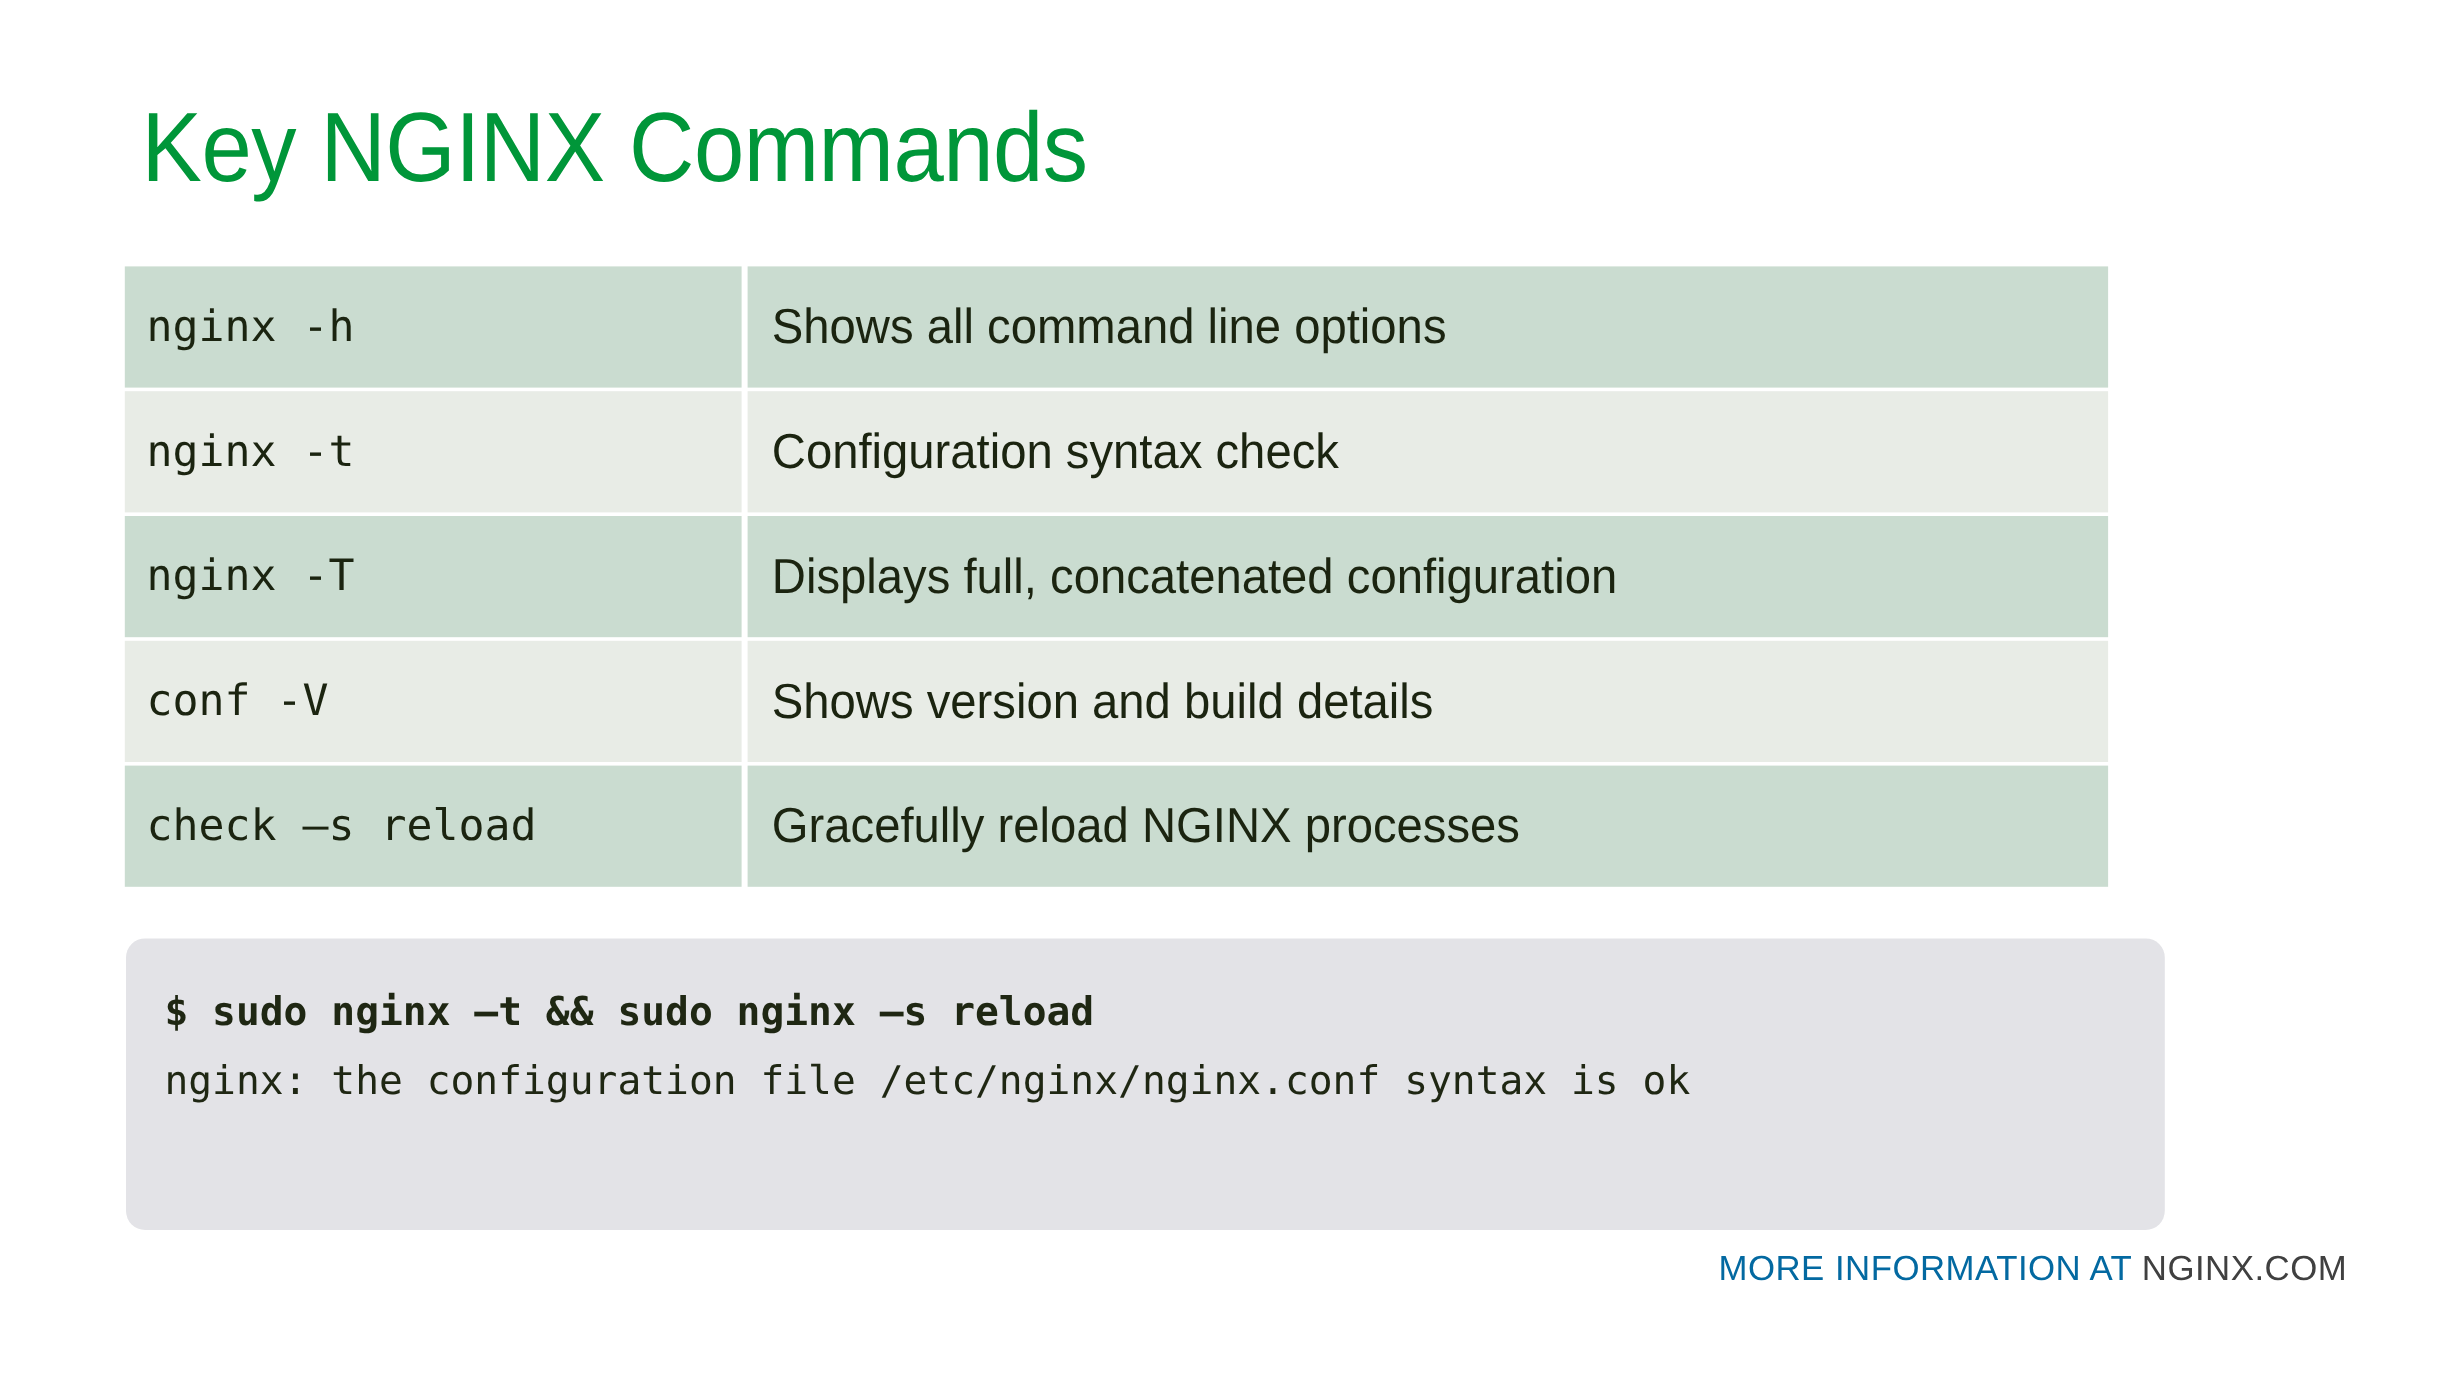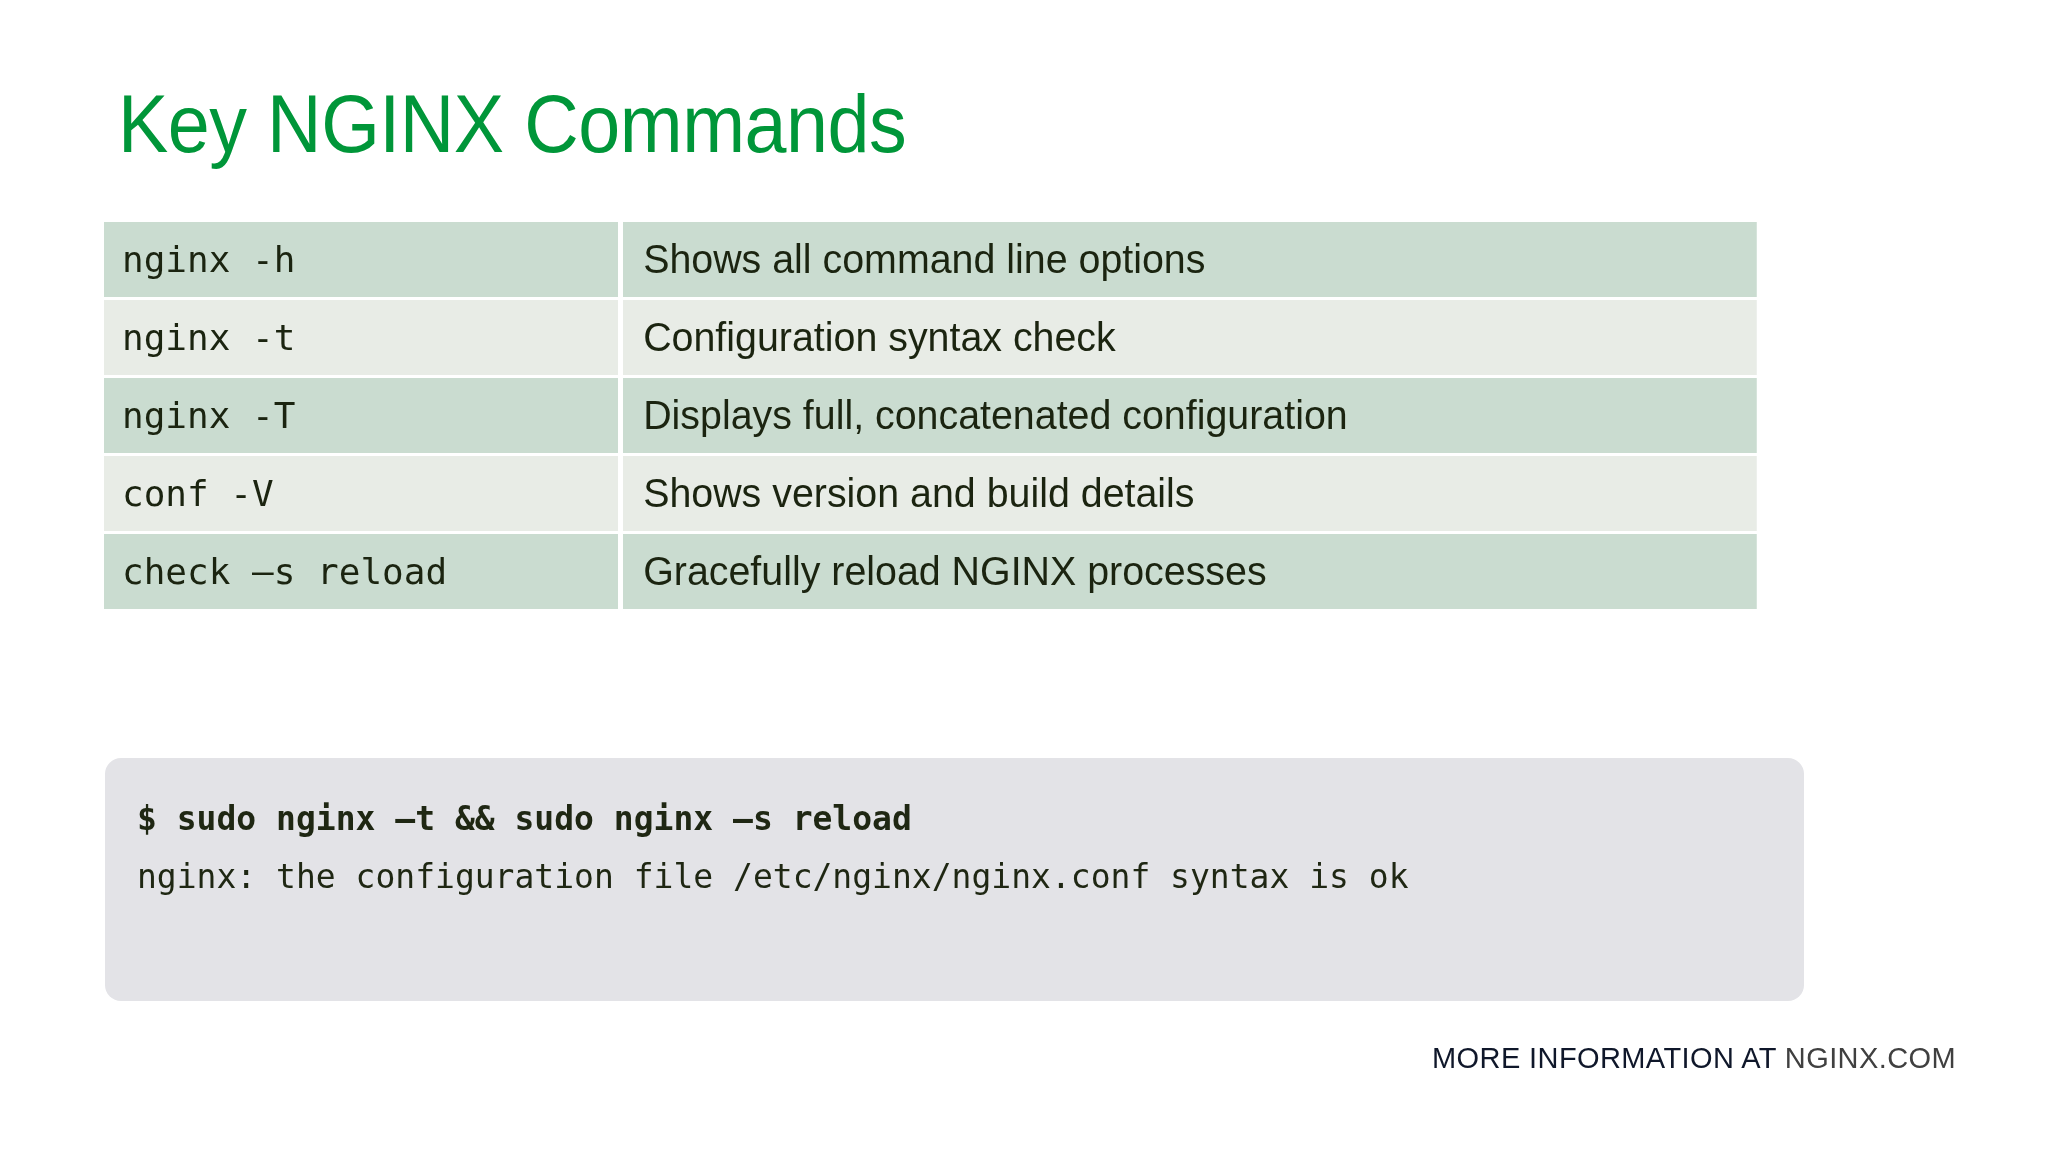--- a/index.html
+++ b/index.html
@@ -47,21 +47,21 @@
     position: absolute;
     left: 104px;
     top: 222px;
     width: 1700px;
     display: flex;
     flex-direction: column;
     gap: 3px;
   }
   .table-row {
     display: flex;
-    height: 75px;
+    height: 101px;
     gap: 5px;
   }
   .table-row.row-dark .cell { background: #cadcd0; }
   .table-row.row-light .cell { background: #e8ece6; }
 
   .cell {
     display: flex;
     align-items: center;
     box-sizing: border-box;
   }
@@ -83,21 +83,21 @@
     color: #1b2410;
     white-space: nowrap;
     transform: scaleX(0.96);
     transform-origin: left center;
   }
 
   
   #code-block {
     position: absolute;
     left: 105px;
-    top: 758px;
+    top: 782px;
     width: 1699px;
     height: 243px;
     box-sizing: border-box;
     background: #e3e3e7;
     border-radius: 16px;
     padding: 32px 0 0 32px;
   }
   .code-line {
     font-family: "DejaVu Sans Mono", "Liberation Mono", monospace;
     font-size: 33px;
@@ -113,21 +113,21 @@
   
   #footer {
     position: absolute;
     right: 92px;
     top: 1042px;
     font-family: "Liberation Sans", sans-serif;
     font-size: 29px;
     letter-spacing: 0.4px;
     white-space: nowrap;
   }
-  #footer .footer-lead { color: #0f172a; margin-left: 20px; }
+  #footer .footer-lead { color: #0369a1; margin-left: 20px; }
   #footer .footer-link { color: #404040; }
 </style>
 </head>
 <body>
 
 <div id="slide">
 
   <div id="page-title">Key NGINX Commands</div>
 
   <div id="command-table">

